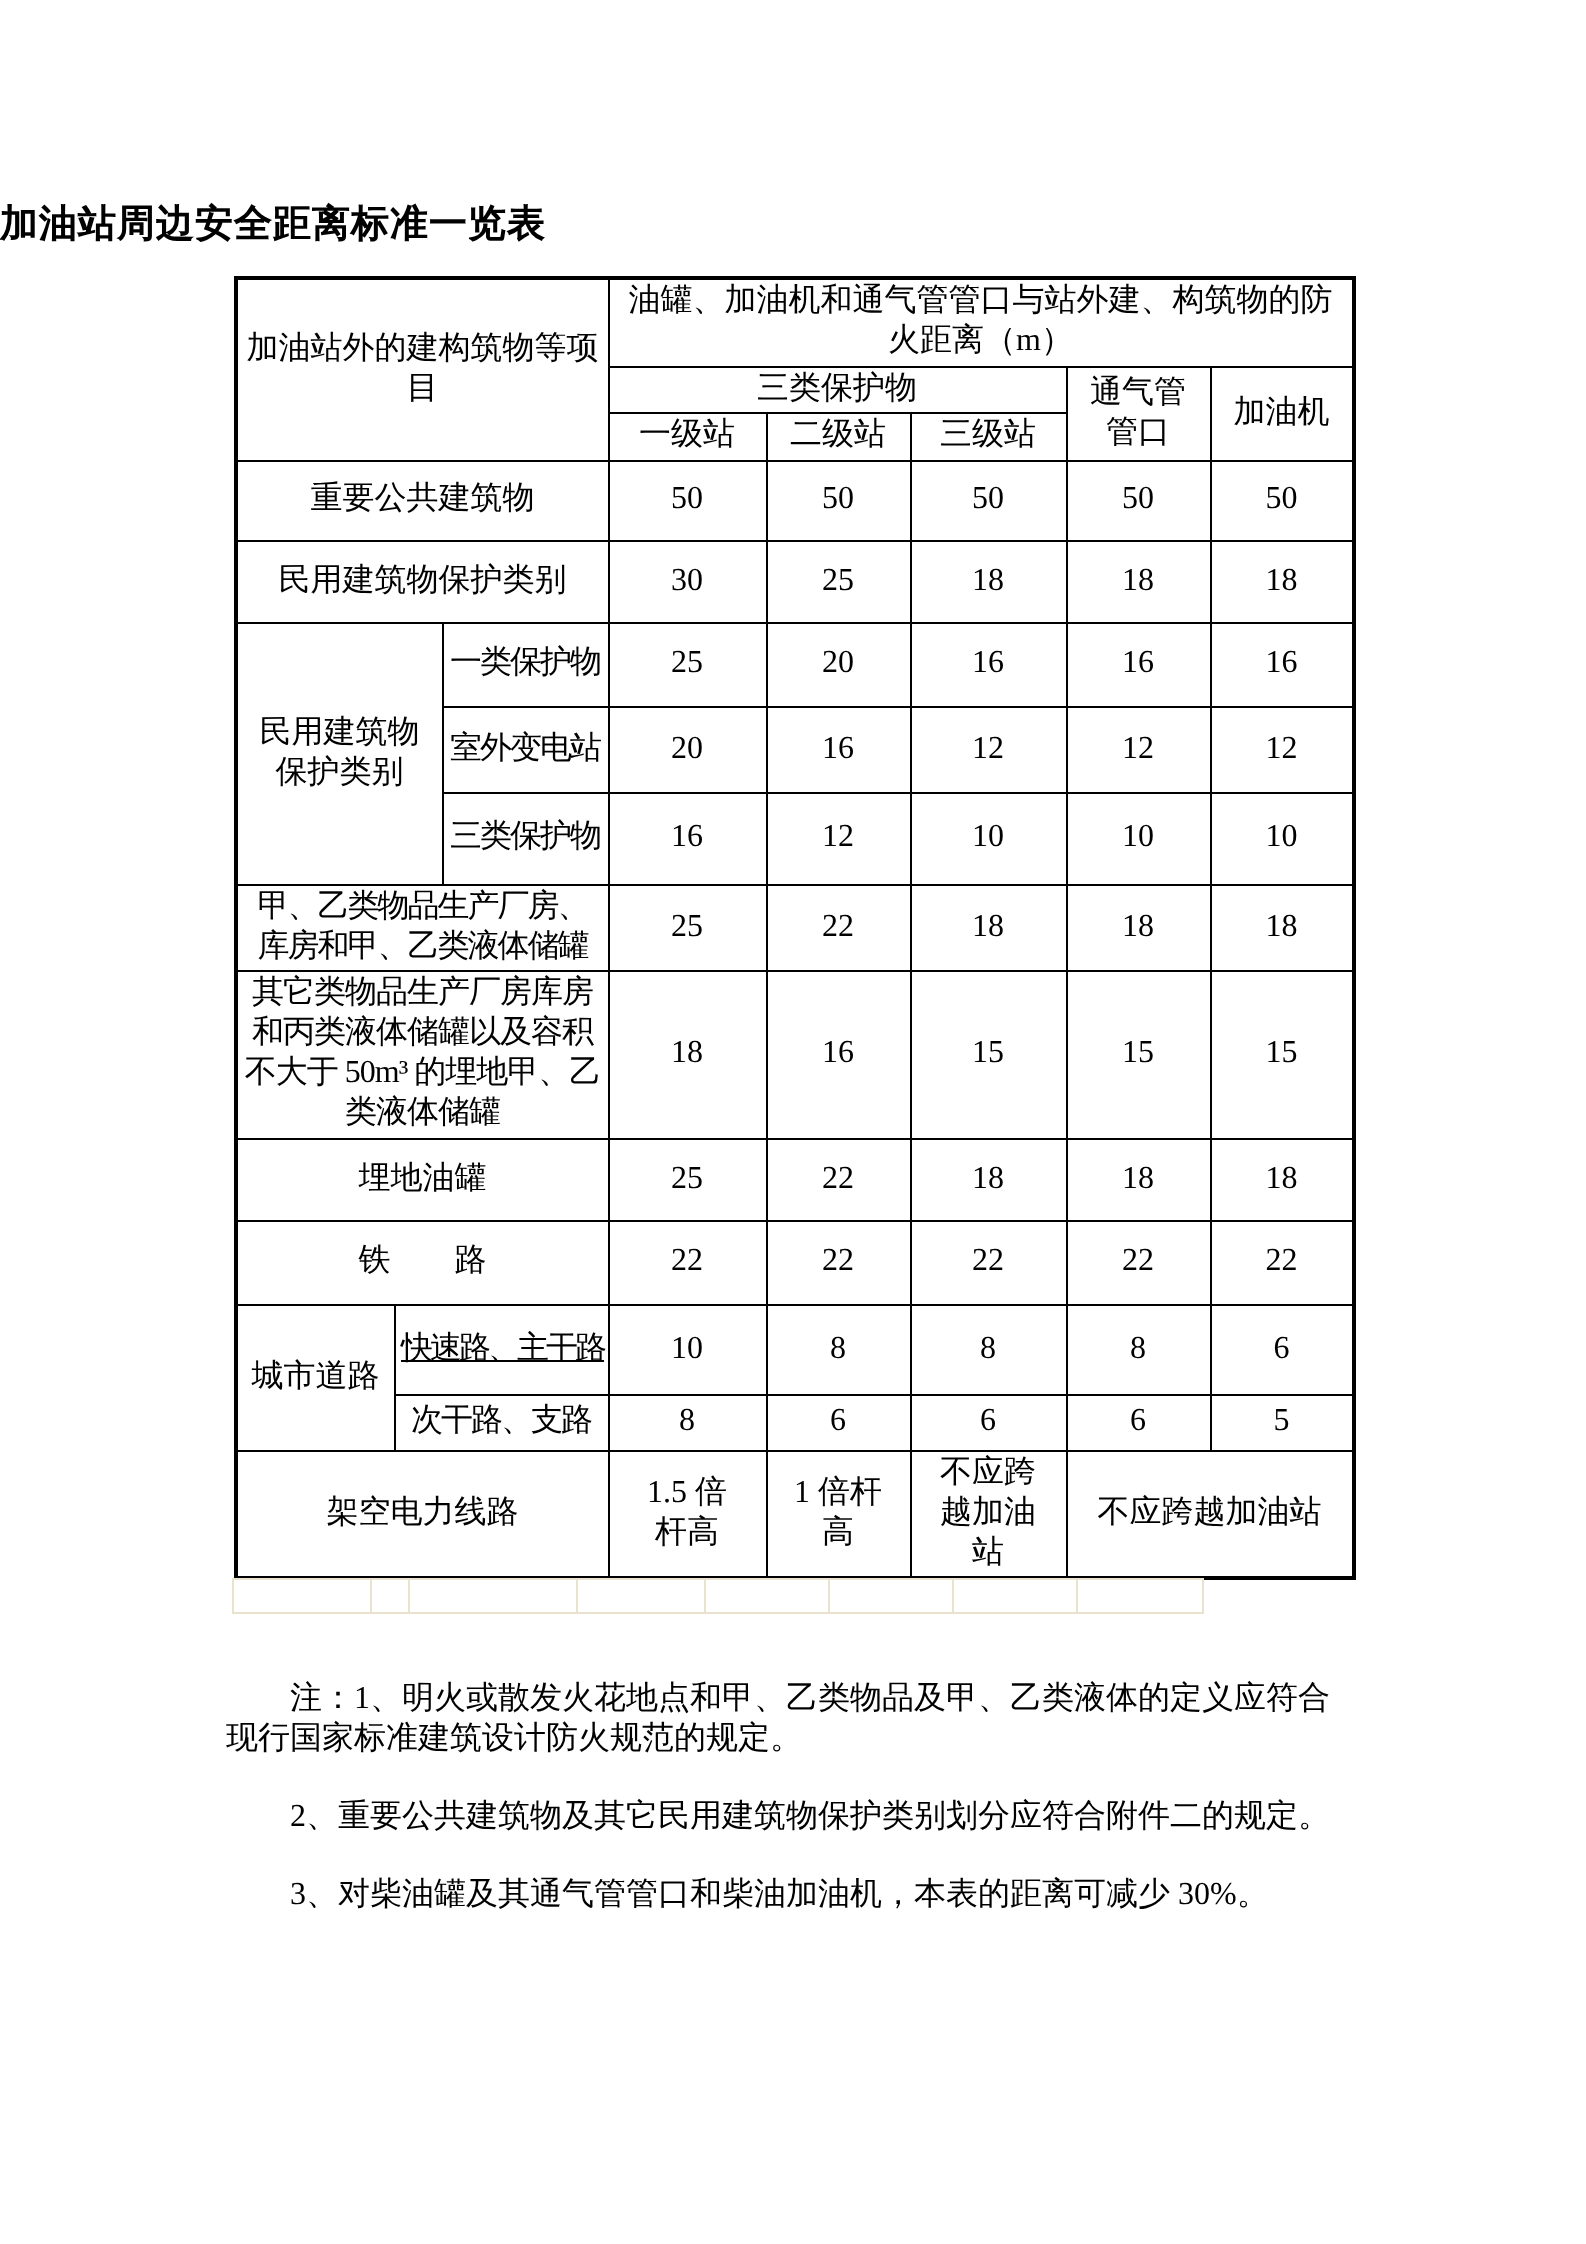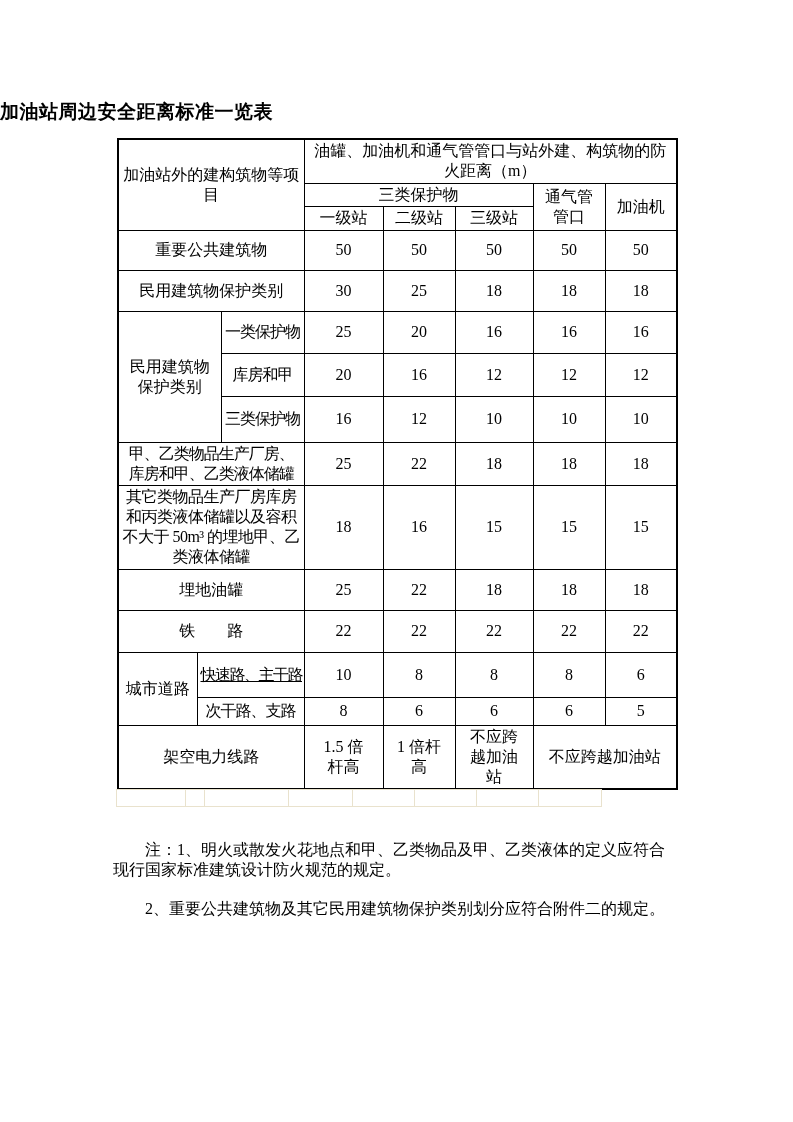--- a/index.html
+++ b/index.html
@@ -114,21 +114,21 @@
     <tr style="height:42px">
       <td colspan="2" rowspan="3">民用建筑物保护类别</td>
       <td class="nw ls1">一类保护物</td>
       <td>25</td>
       <td>20</td>
       <td>16</td>
       <td>16</td>
       <td>16</td>
     </tr>
     <tr style="height:43px">
-      <td class="nw ls1">库房和甲</td>
+      <td class="nw ls1">室外变电站</td>
       <td>20</td>
       <td>16</td>
       <td>12</td>
       <td>12</td>
       <td>12</td>
     </tr>
     <tr style="height:46px">
       <td class="nw ls1">三类保护物</td>
       <td>16</td>
       <td>12</td>
@@ -212,15 +212,16 @@
     <div class="gcell" style="width:64px"></div>
     <div class="gcell" style="width:62px"></div>
     <div class="gcell" style="width:62px"></div>
     <div class="gcell" style="width:62px"></div>
     <div class="gcell" style="width:62px"></div>
   </div>
 
   <div class="notes">
     <p>注：1、明火或散发火花地点和甲、乙类物品及甲、乙类液体的定义应符合现行国家标准建筑设计防火规范的规定。</p>
     <p>2、重要公共建筑物及其它民用建筑物保护类别划分应符合附件二的规定。</p>
+    <p>3、对柴油罐及其通气管管口和柴油加油机，本表的距离可减少 30%。</p>
   </div>
 
 </div>
 
 </body></html>

